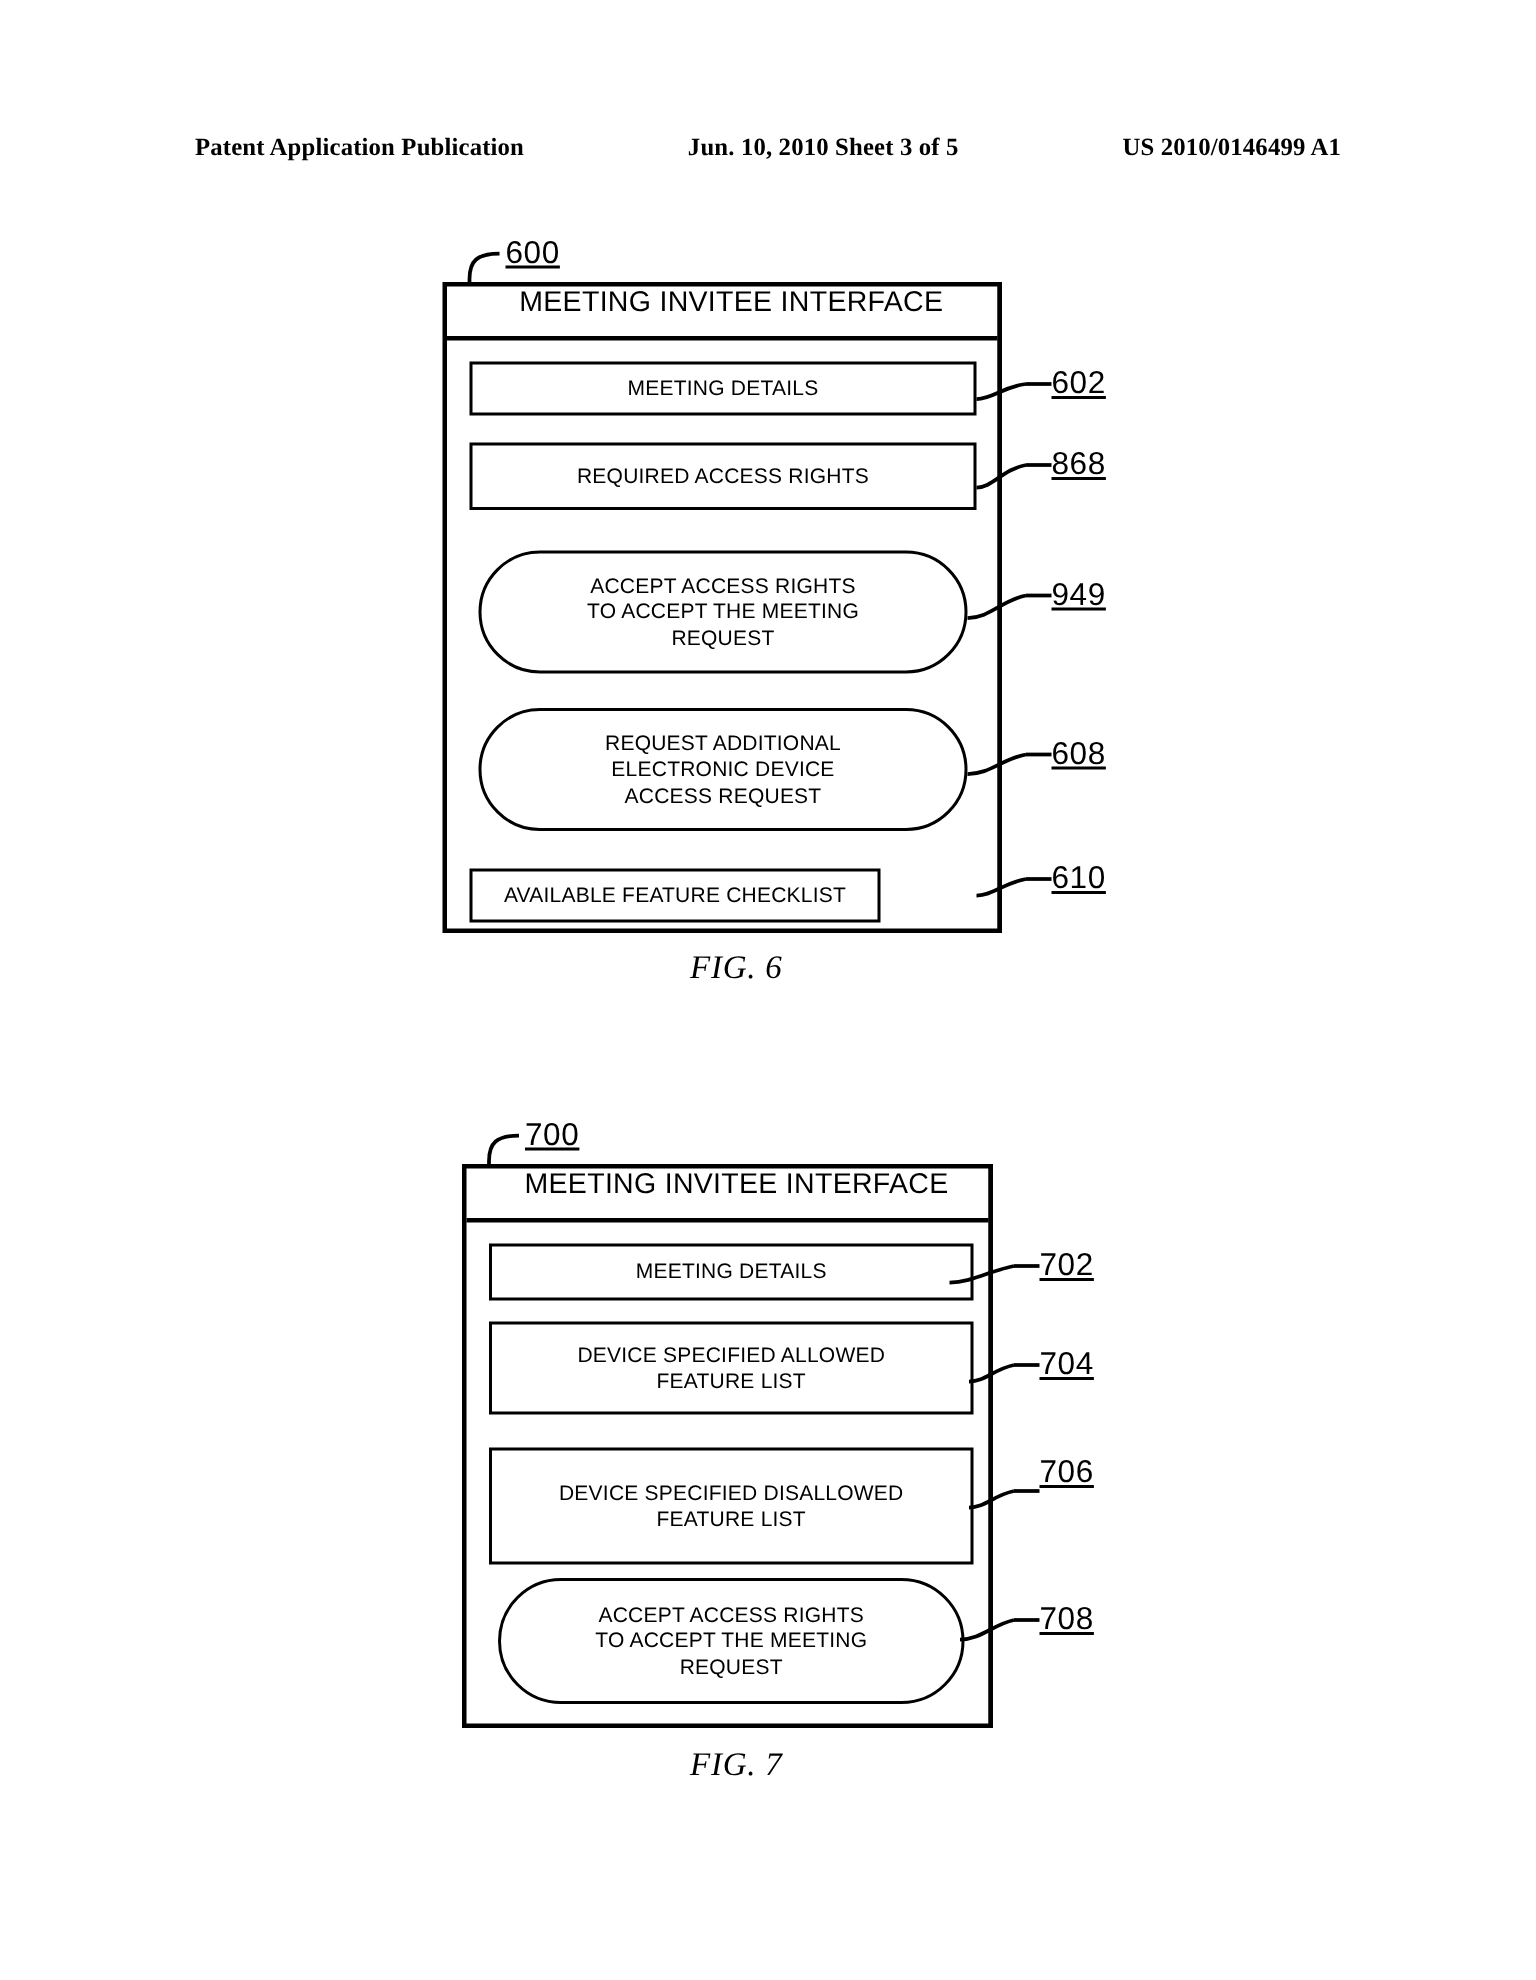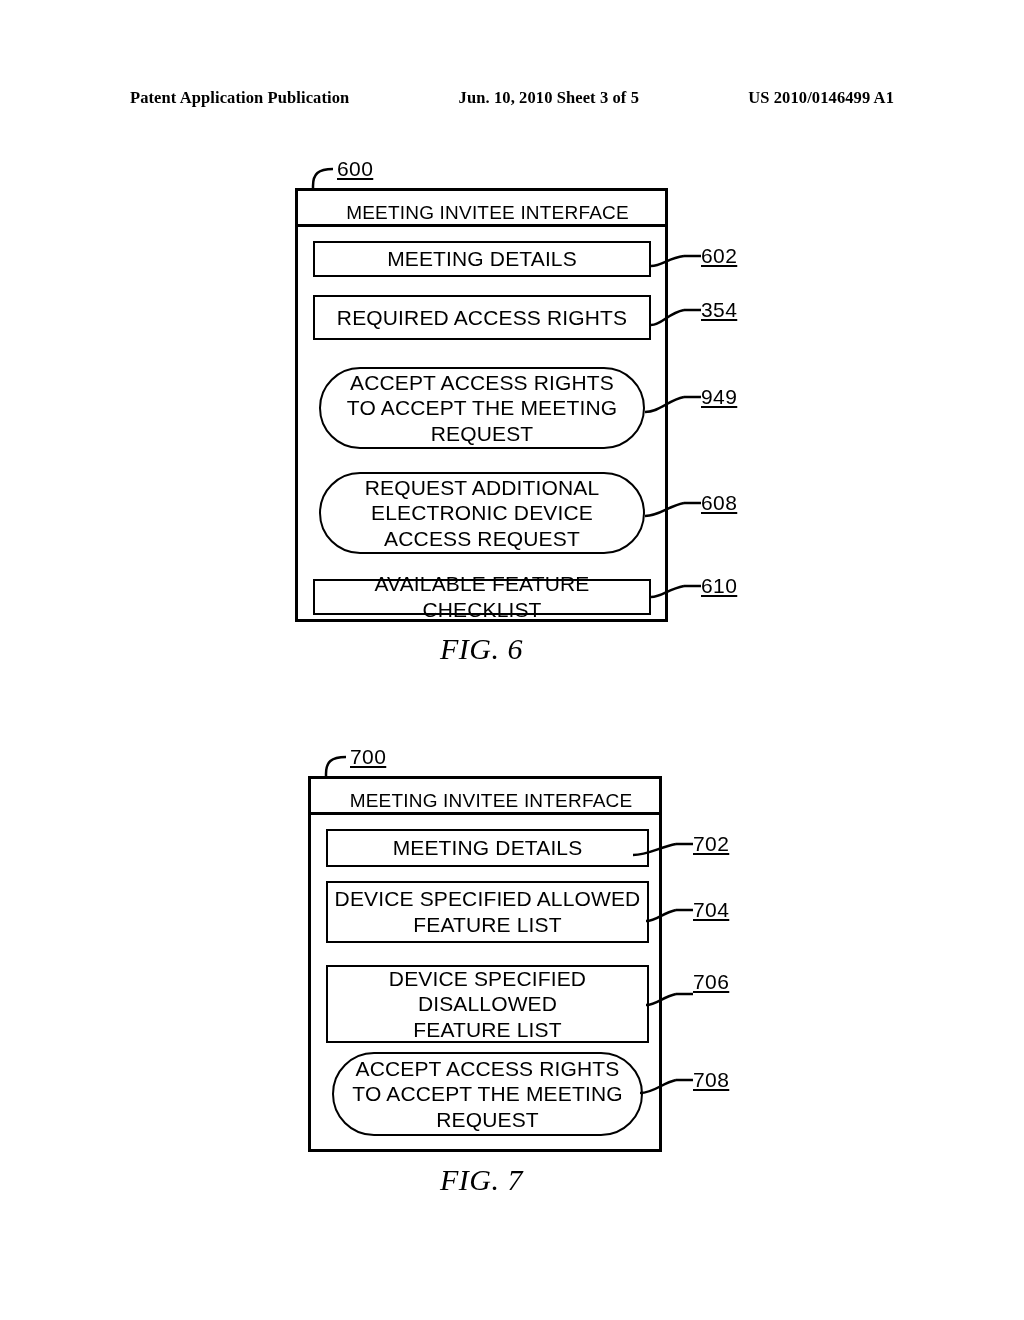--- a/index.html
+++ b/index.html
@@ -52,39 +52,39 @@
     width: 3px;
     background: #000;
   }
 
   .title-bar {
     position: absolute;
     left: 0; right: 0; top: 0;
     box-sizing: border-box;
     border-bottom: 3px solid #000;
     display: flex;
-    align-items: flex-end;
+    align-items: flex-start;
     justify-content: center;
     font-size: 19px;
     letter-spacing: 0.2px;
     white-space: nowrap;
     padding-left: 12px;
   }
 
   
   .item {
     position: absolute;
     box-sizing: border-box;
     border: 2.5px solid #000;
     background: #fff;
     display: flex;
     align-items: center;
     justify-content: center;
     text-align: center;
-    font-size: 21px;
+    font-size: 14px;
     line-height: 1.22;
     letter-spacing: 0.15px;
     padding: 0 6px;
     z-index: 2;
   }
   .item.stadium { border-radius: 999px; }
   .item .txt { display: block; white-space: pre-line; }
 
   
   .leader-svg {
@@ -107,23 +107,24 @@
     white-space: nowrap;
     z-index: 4;
     text-decoration: underline;
   }
   .ref-num.top-ref { font-size: 21px; }
 
   .fig-caption {
     position: absolute;
     font-family: "Liberation Serif", serif;
     font-style: italic;
-    font-size: 30px;
+    font-size: 22px;
     letter-spacing: 0.5px;
     white-space: nowrap;
+    margin-left: 20px;
   }
 </style>
 </head>
 <body>
 
 <div class="page-header">
   <span class="ph-left">Patent Application Publication</span>
   <span class="ph-mid">Jun. 10, 2010  Sheet 3 of 5</span>
   <span class="ph-right">US 2010/0146499 A1</span>
 </div>
@@ -165,27 +166,27 @@
 TO ACCEPT THE MEETING
 REQUEST</span>
     </div>
 
     <div class="item stadium" style="left:21px; top:281px; width:326px; height:82px;">
       <span class="txt">REQUEST ADDITIONAL
 ELECTRONIC DEVICE
 ACCESS REQUEST</span>
     </div>
 
-    <div class="item" style="left:15px; top:388px; width:338px; height:36px;">
+    <div class="item" style="left:15px; top:388px; width:274px; height:36px;">
       <span class="txt">AVAILABLE FEATURE CHECKLIST</span>
     </div>
   </div>
 
   <span class="ref-num" style="left:701px; top:244px;">602</span>
-  <span class="ref-num" style="left:701px; top:298px;">354</span>
+  <span class="ref-num" style="left:701px; top:298px;">868</span>
   <span class="ref-num" style="left:701px; top:385px;">949</span>
   <span class="ref-num" style="left:701px; top:491px;">608</span>
   <span class="ref-num" style="left:701px; top:574px;">610</span>
 
   <span class="fig-caption" style="left:440px; top:632px;">FIG. 6</span>
 </div>
 
 <div class="figure">
 
   <svg class="leader-svg" width="1024" height="1320">

